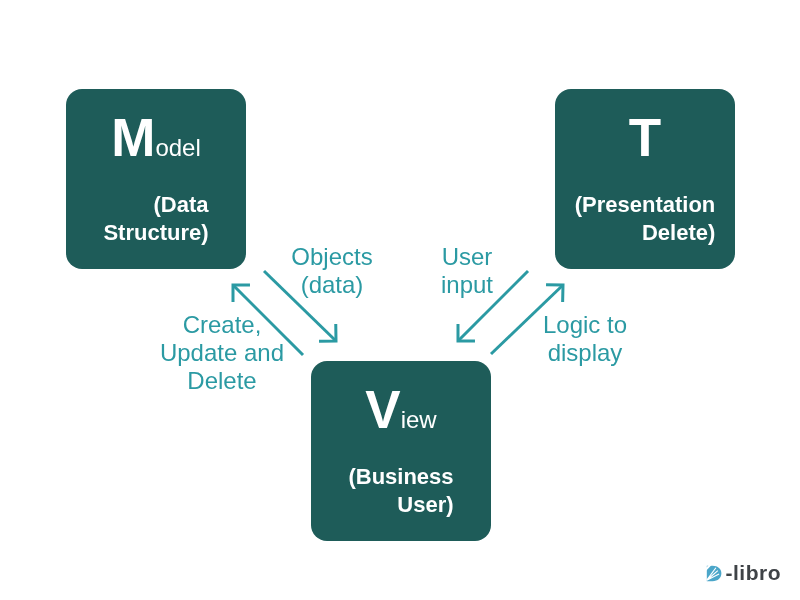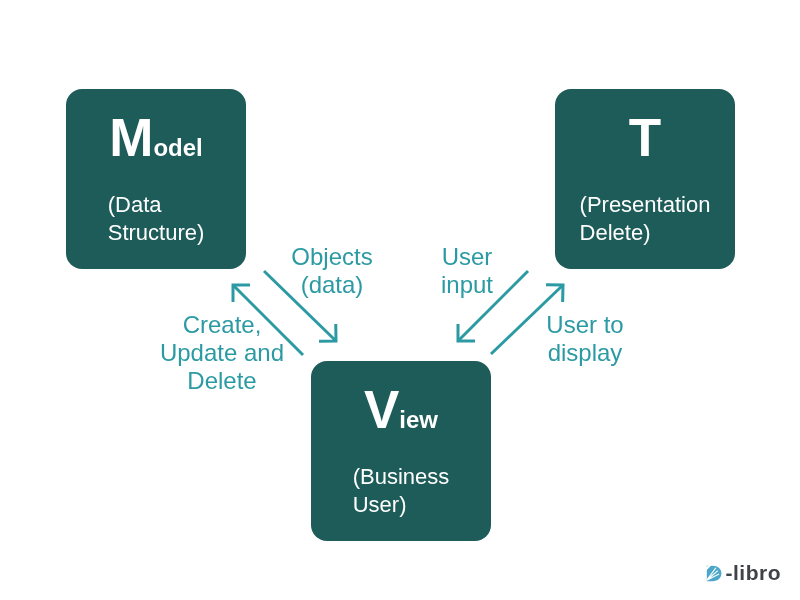--- a/index.html
+++ b/index.html
@@ -23,26 +23,26 @@
     align-items: center;
     justify-content: center;
     gap: 27px;
     box-sizing: border-box;
   }
   .node-model    { left: 66px;  top: 89px;  }
   .node-template { left: 555px; top: 89px;  }
   .node-view     { left: 311px; top: 361px; }
   .node-title { display: flex; align-items: baseline; line-height: 1; }
   .node-initial { font-size: 53px; font-weight: bold; }
-  .node-rest    { font-size: 24px; font-weight: bold; }
+  .node-rest    { font-size: 24px; font-weight: normal; }
   .node-subtitle {
     font-size: 22px;
-    font-weight: normal;
+    font-weight: bold;
     line-height: 1.26;
-    text-align: left;
+    text-align: right;
     white-space: pre-line;
   }
   .edges { position: absolute; left: 0; top: 0; }
   .edge-label {
     position: absolute;
     color: #2b9aa3;
     font-size: 24px;
     line-height: 28px;
     text-align: center;
     white-space: pre-line;
@@ -109,21 +109,21 @@
 User)</div>
   </div>
 
   <div class="edge-label label-objects">Objects
 (data)</div>
   <div class="edge-label label-user-input">User
 input</div>
   <div class="edge-label label-crud">Create,
 Update and
 Delete</div>
-  <div class="edge-label label-data-display">User to
+  <div class="edge-label label-data-display">Logic to
 display</div>
 
   <div class="logo">
     <svg width="23" height="23" viewBox="0 0 24 24">
       <path d="M5 4 H11 C16.6 4 20.2 7.4 20.2 12 C20.2 16.6 16.6 20 11 20 H5 Z" fill="#4ba6c9"></path>
       <path d="M5 19 L14.5 6 M5 19 L16.5 9 M5 19 L17.8 12.5" stroke="#ffffff" stroke-width="1.2" fill="none"></path>
       <path d="M2.2 9.8 L10 1.6" stroke="#ffffff" stroke-width="2.2" fill="none"></path>
     </svg>
     <span class="logo-text">-libro</span>
   </div>

